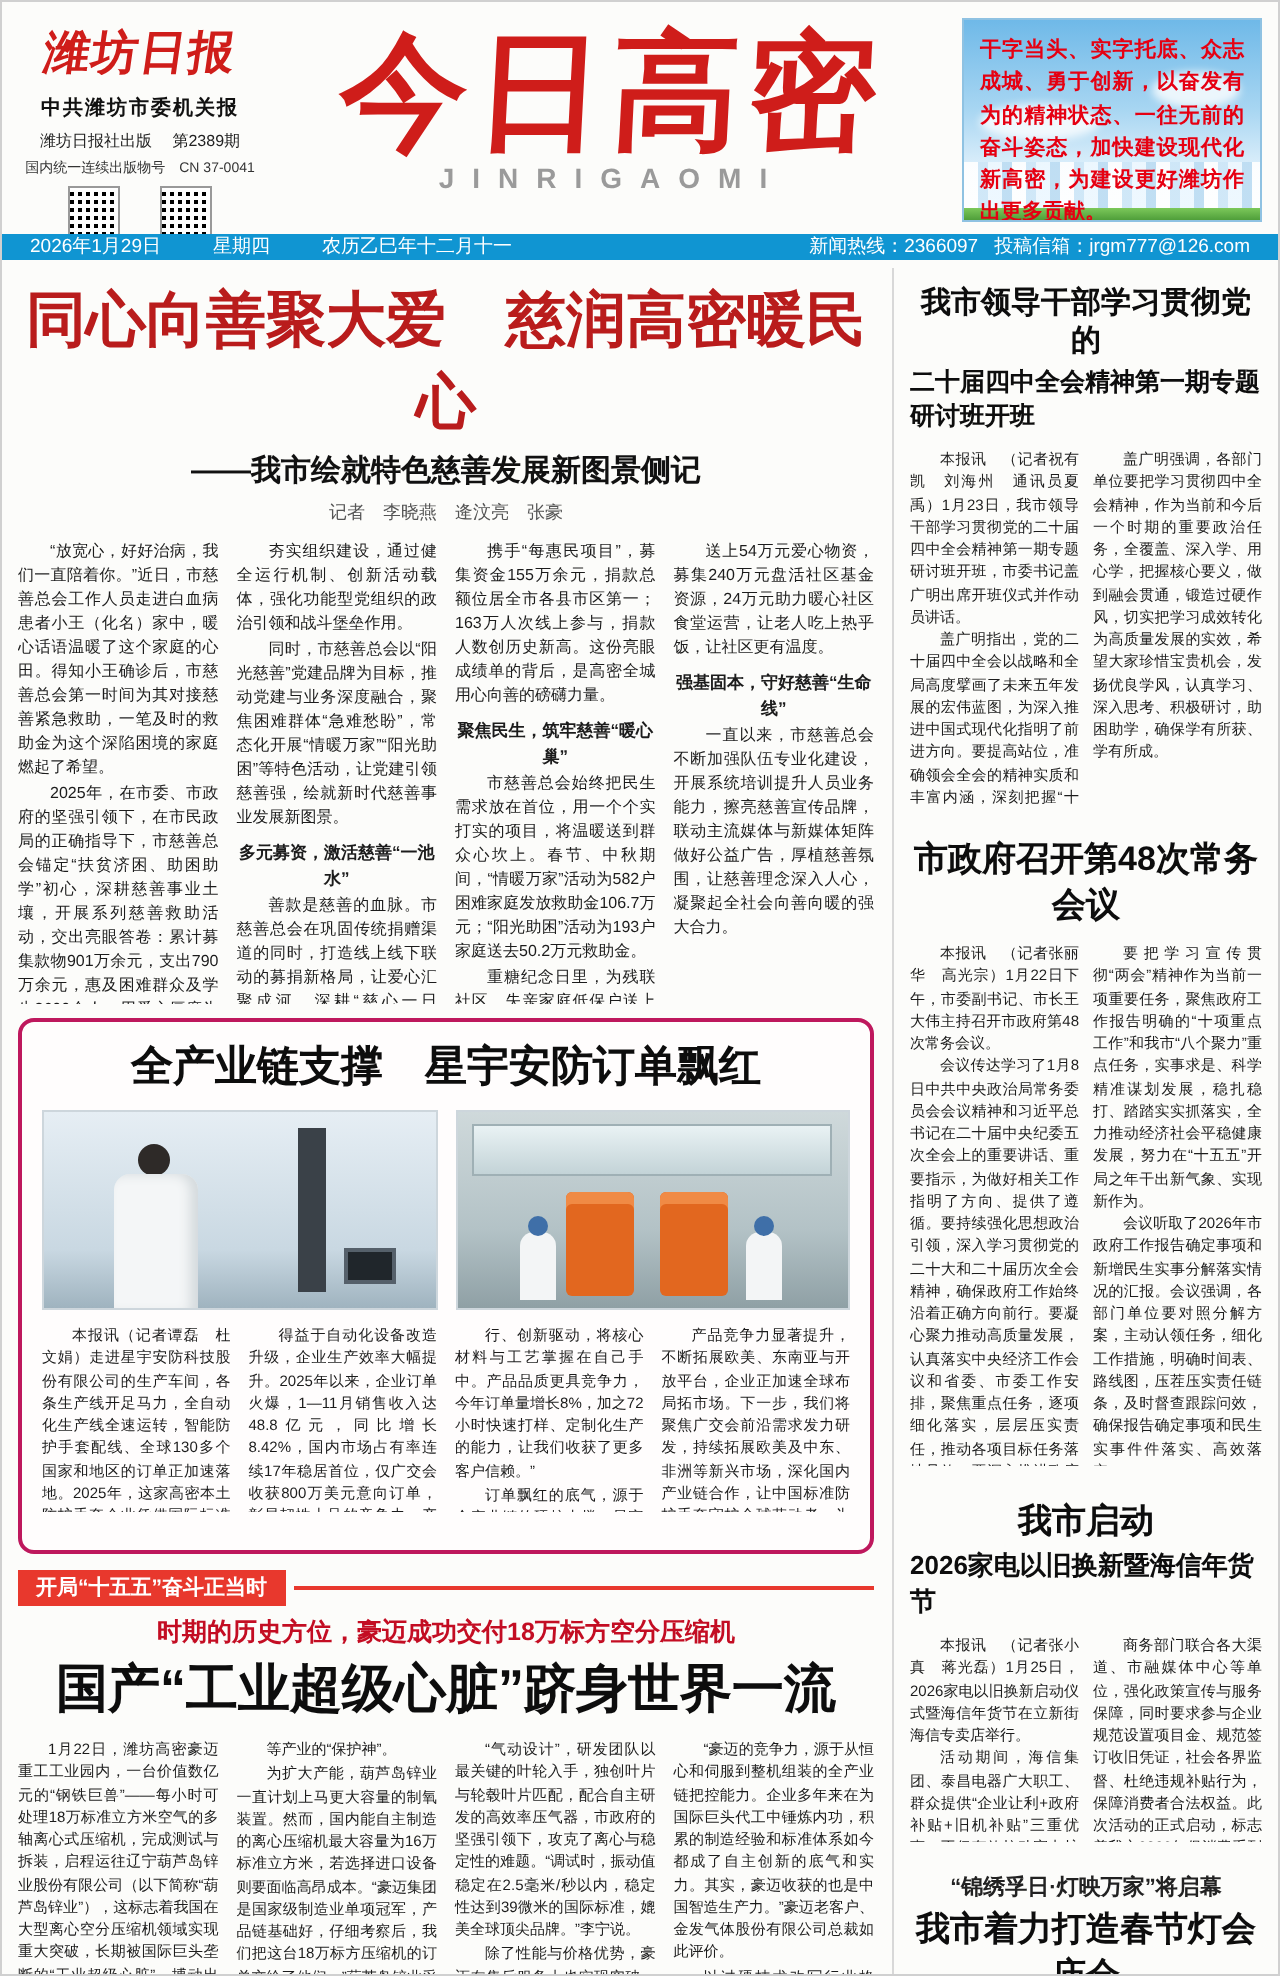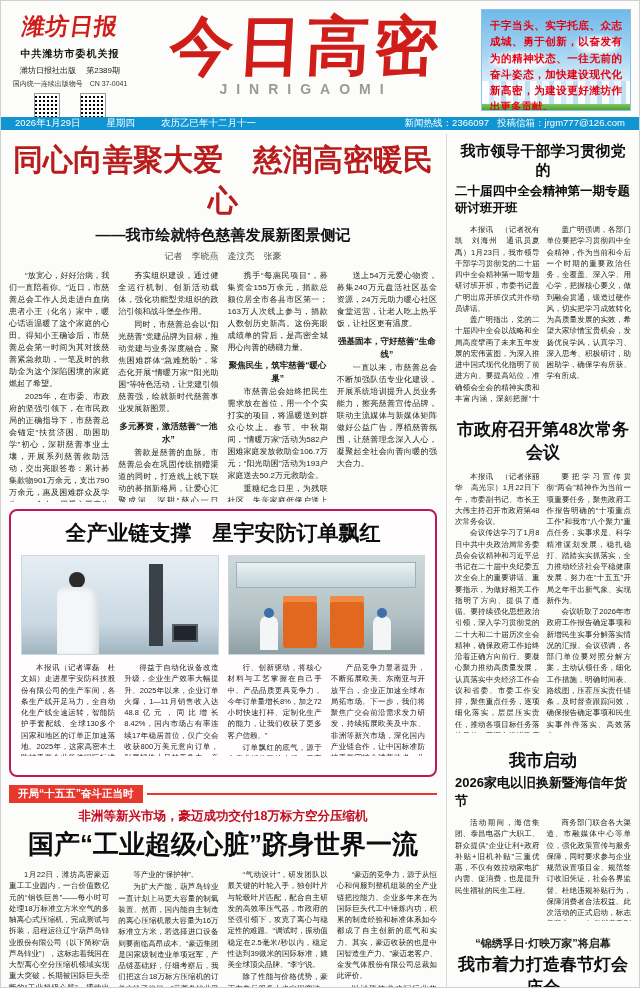--- a/index.html
+++ b/index.html
@@ -208,21 +208,21 @@
           </div>
         </div>
       </div>
 
       <div class="tagrow">
         <span class="tag">开局“十五五”奋斗正当时</span>
         <span class="tagline"></span>
       </div>
 
       <div>
-        <div class="kicker">非洲等新兴市场，豪迈成功交付18万标方空分压缩机</div>
+        <div class="kicker">时期的历史方位，豪迈成功交付18万标方空分压缩机</div>
         <div class="h-bottom">国产“工业超级心脏”跻身世界一流</div>
         <div class="body-cols bottom-body">
           <div class="c">
               <p>1月22日，潍坊高密豪迈重工工业园内，一台价值数亿元的“钢铁巨兽”——每小时可处理18万标准立方米空气的多轴离心式压缩机，完成测试与拆装，启程运往辽宁葫芦岛锌业股份有限公司（以下简称“葫芦岛锌业”），这标志着我国在大型离心空分压缩机领域实现重大突破，长期被国际巨头垄断的“工业超级心脏”，搏动出中国强音。</p>
             </div>
           <div class="c">
               <p>等产业的“保护神”。</p>
               <p>为扩大产能，葫芦岛锌业一直计划上马更大容量的制氧装置。然而，国内能自主制造的离心压缩机最大容量为16万标准立方米，若选择进口设备则要面临高昂成本。“豪迈集团是国家级制造业单项冠军，产品链基础好，仔细考察后，我们把这台18万标方压缩机的订单交给了他们。”葫芦岛锌业采购部部长刘某介绍，这台设备整机运行效率达到国际一流水平，整机价格较同等级进口产品低40%左右，并且，初步测算，每年可比国内同类方案节约电费260万元。</p>
             </div>
           <div class="c">
@@ -266,20 +266,21 @@
               <p>会议听取了2026年市政府工作报告确定事项和新增民生实事分解落实情况的汇报。会议强调，各部门单位要对照分解方案，主动认领任务，细化工作措施，明确时间表、路线图，压茬压实责任链条，及时督查跟踪问效，确保报告确定事项和民生实事件件落实、高效落实。</p>
             </div>
         </div>
       </div>
 
       <div class="r-art">
         <div class="rh-single" style="margin-bottom:2px;text-align:center;">我市启动</div>
         <div class="rh2" style="font-size:13px;">2026家电以旧换新暨海信年货节</div>
         <div class="rbody" style="height:104px;">
           <div class="c">
+              <p>本报讯　（记者张小真　蒋光磊）1月25日，2026家电以旧换新启动仪式暨海信年货节在立新街海信专卖店举行。</p>
               <p>活动期间，海信集团、泰昌电器广大职工、群众提供“企业让利+政府补贴+旧机补贴”三重优惠，不仅有效拉动家电扩内需、促消费，也是提升民生福祉的民生工程。</p>
             </div>
           <div class="c">
               <p>商务部门联合各大渠道、市融媒体中心等单位，强化政策宣传与服务保障，同时要求参与企业规范设置项目金、规范签订收旧凭证，社会各界监督、杜绝违规补贴行为，保障消费者合法权益。此次活动的正式启动，标志着我市2026年促消费系列行动全面展开，将进一步激活消费节场潜力，为新春消费市场注入强劲动力。</p>
             </div>
         </div>
       </div>
 
       <div class="r-art">
         <div class="rk">“锦绣孚日·灯映万家”将启幕</div>

